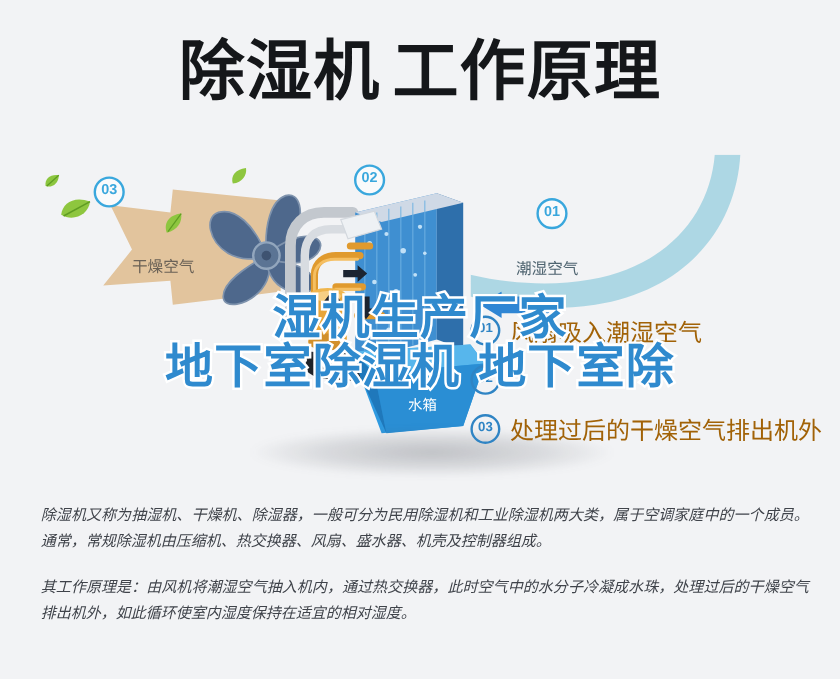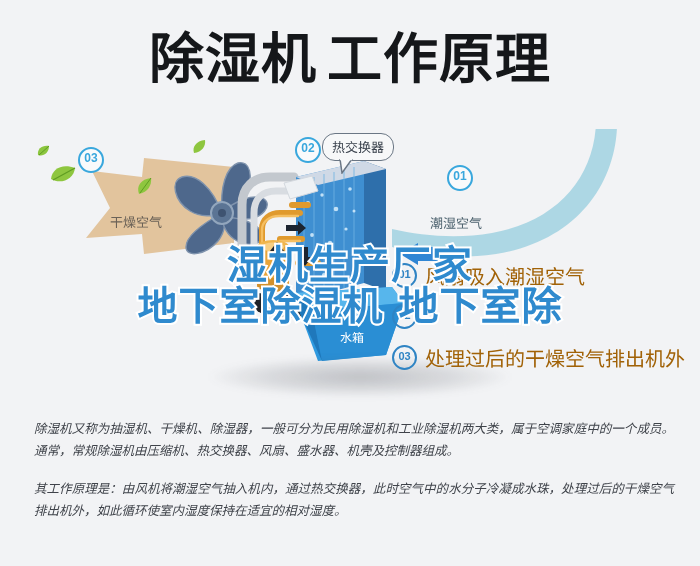--- a/index.html
+++ b/index.html
@@ -306,29 +306,20 @@
       <svg width="120" height="80" viewBox="0 0 120 80">
         <path d="M6 8 L104 2 L116 18 L98 70 L30 76 L12 28 Z" fill="#2f9ae0"></path>
         <path d="M6 8 L104 2 L116 18 L24 26 Z" fill="#57b6ec"></path>
         <path d="M24 26 L116 18 L98 70 L34 76 Z" fill="#2a8ed4"></path>
         <path d="M24 26 L34 76 L12 28 L6 8 Z" fill="#1f78bb"></path>
       </svg>
     </div>
 
     <div class="shadow"></div>
 
-    <div class="callout">
-      <span>热交换器</span>
-      <span class="tail">
-        <svg width="14" height="15" viewBox="0 0 14 15">
-          <path d="M1 0 L13 0 L3 14 Z" fill="#f7f8f9" stroke="#6b7785" stroke-width="1.5"></path>
-          <path d="M1 0 L13 0" stroke="#f7f8f9" stroke-width="2.5"></path>
-        </svg>
-      </span>
-    </div>
 
     <div class="badge badge-03d">03</div>
     <div class="badge badge-02d">02</div>
     <div class="badge badge-01d">01</div>
 
     <div class="dlabel lbl-dry">干燥空气</div>
     <div class="dlabel lbl-humid">潮湿空气</div>
     <div class="dlabel lbl-tank">水箱</div>
   </div>
 

